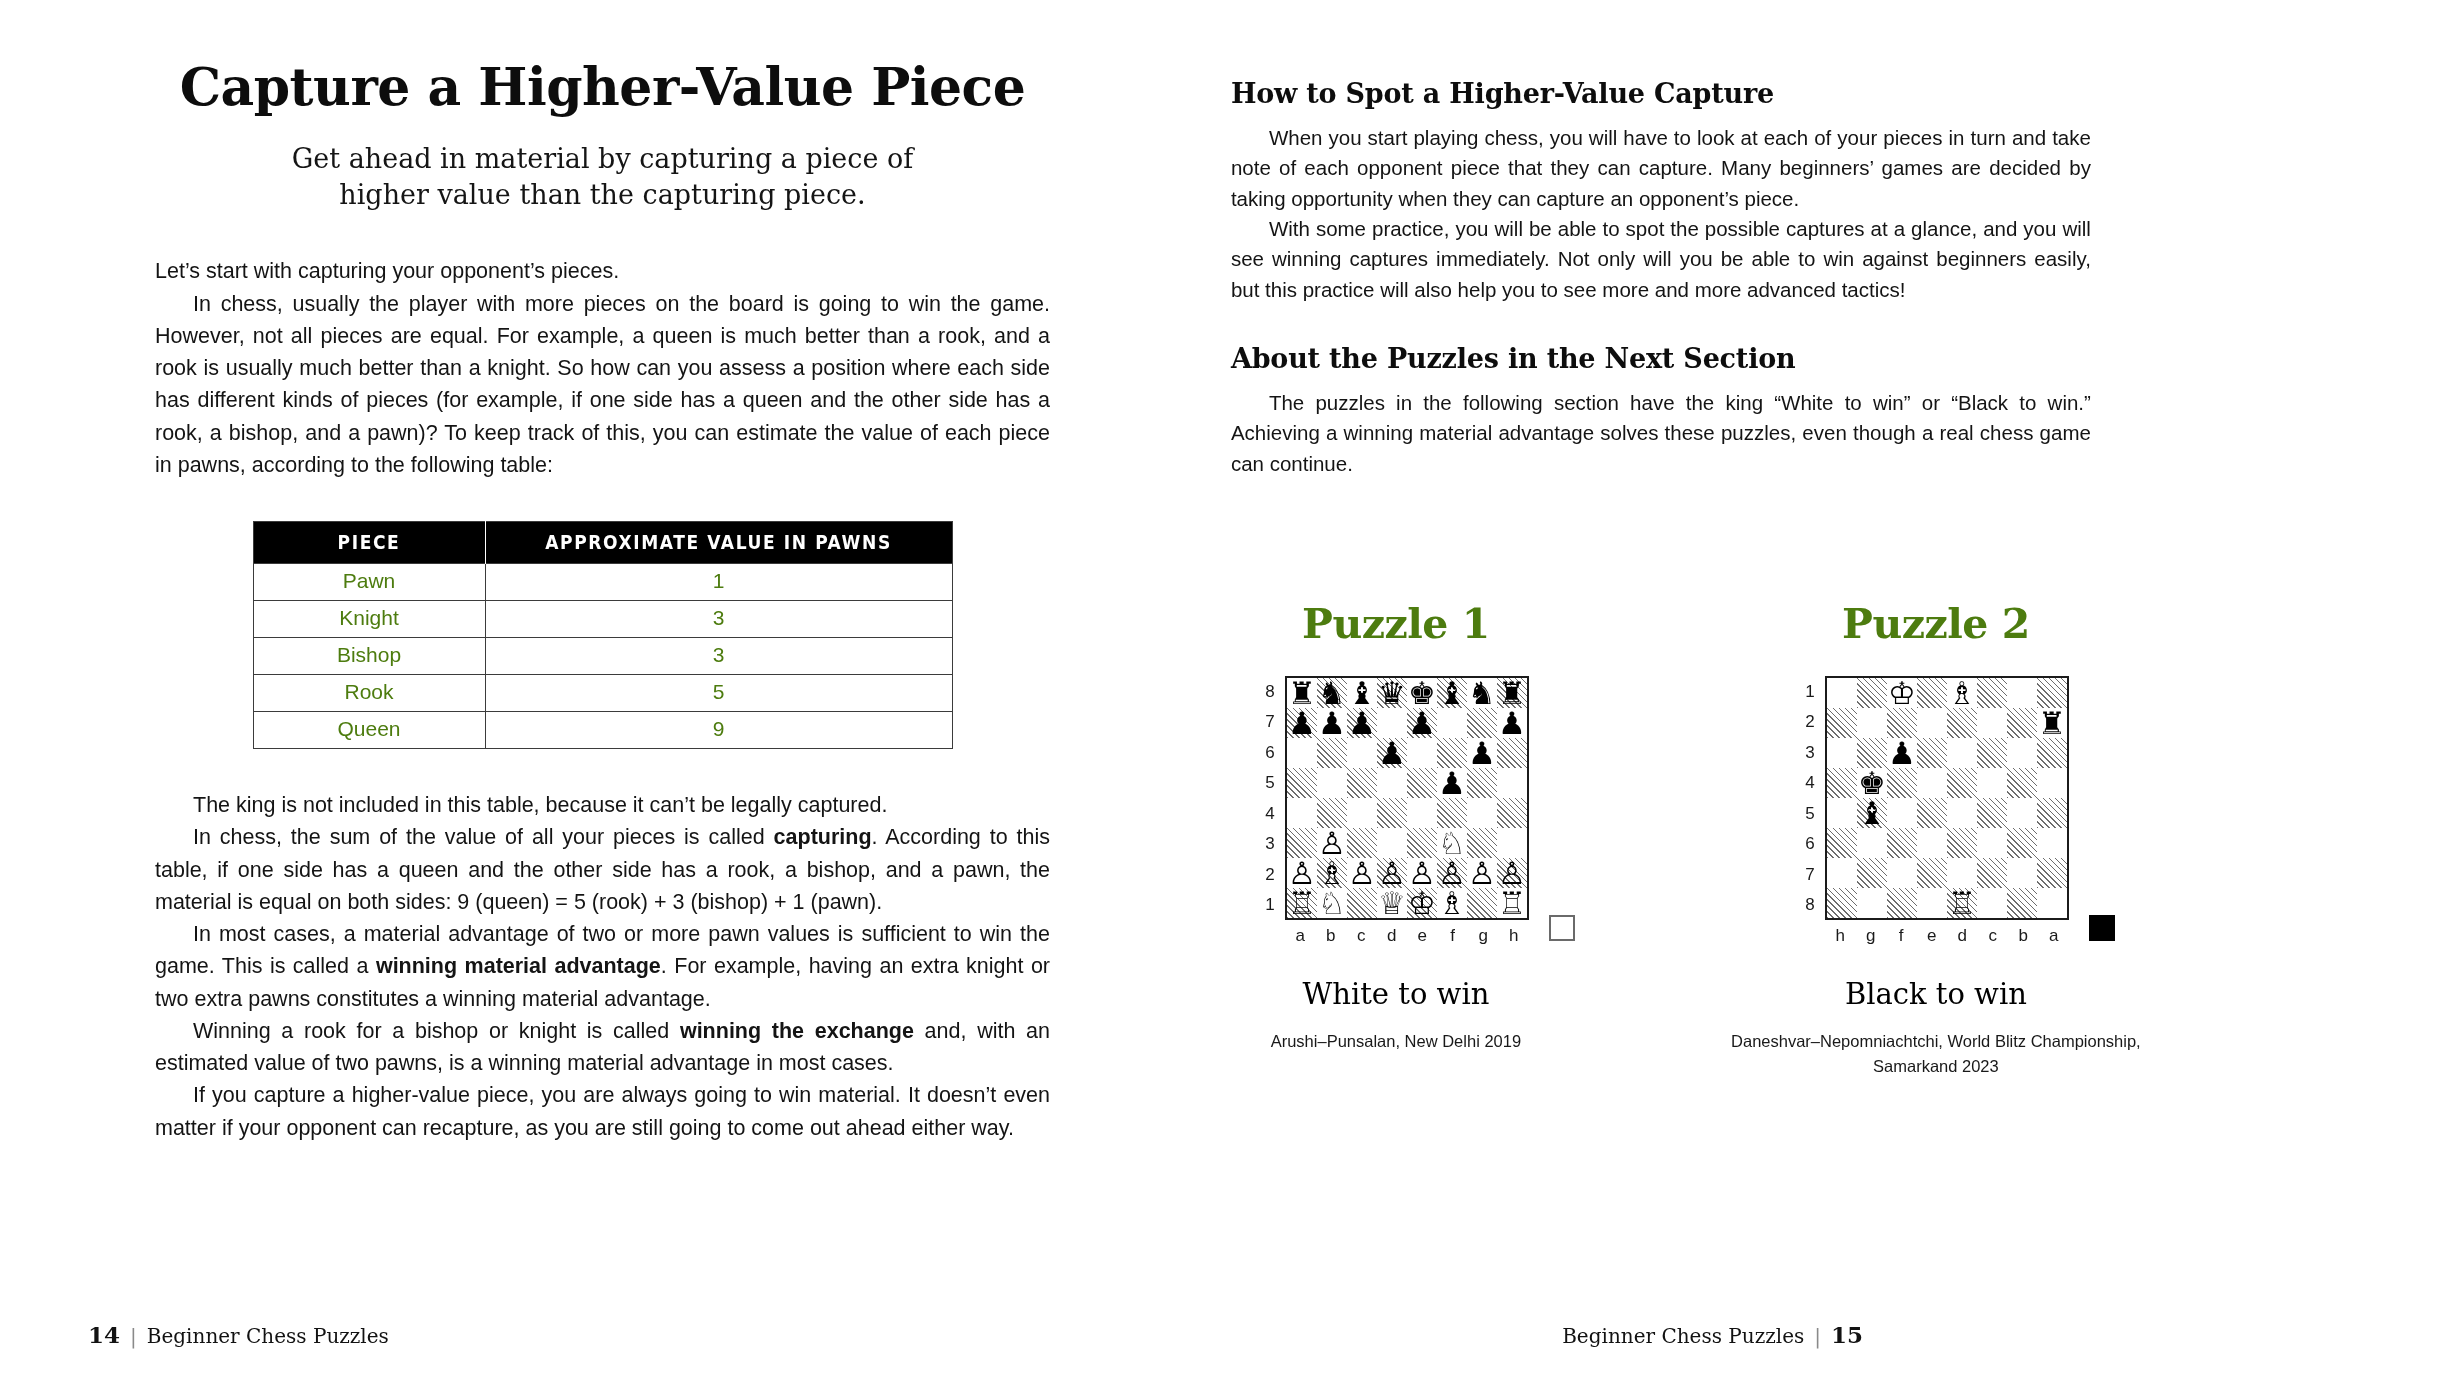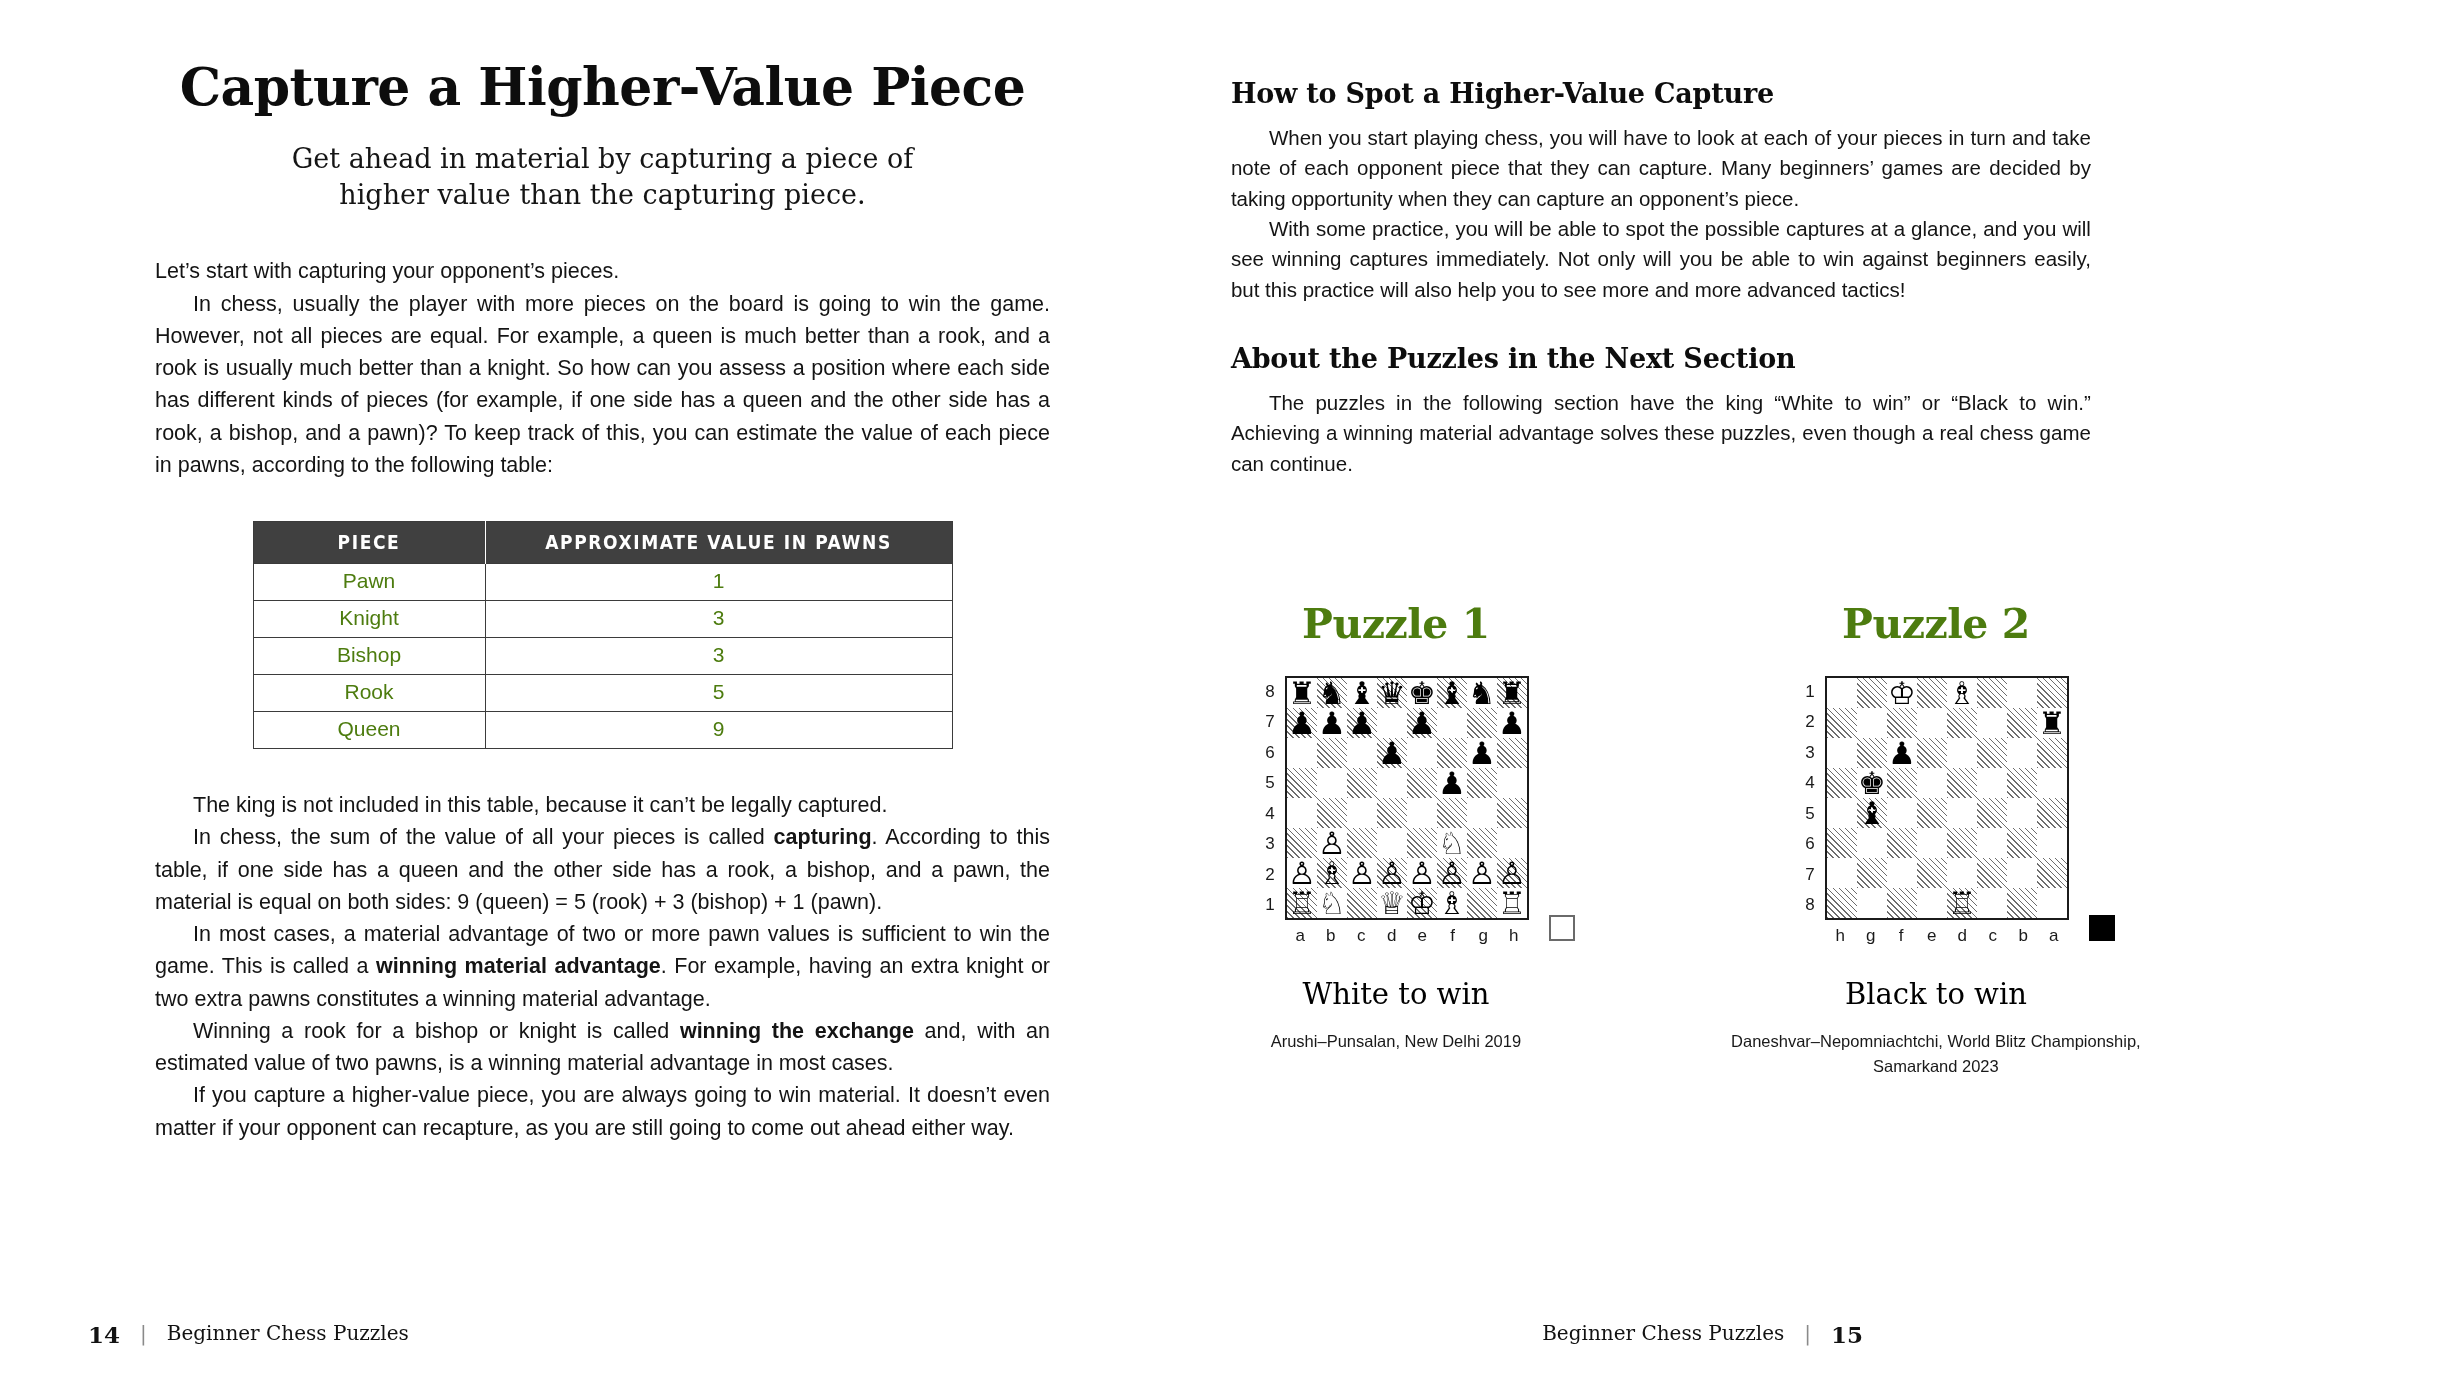--- a/index.html
+++ b/index.html
@@ -50,21 +50,21 @@
 
   
   .value-table {
     width: 700px;
     margin: 40px auto 40px auto;
     border-collapse: collapse;
     border: 1px solid #3b3b3b;
     table-layout: fixed;
   }
   .value-table th {
-    background: #404040;
+    background: #000000;
     color: #ffffff;
     font-family: "DejaVu Sans Condensed","Liberation Sans", sans-serif;
     font-weight: 700;
     font-size: 19px;
     letter-spacing: 1.6px;
     padding: 9px 4px 10px 4px;
     text-align: center;
     border: none;
   }
   .value-table th.th-piece { width: 232px; border-right: 1px solid #ffffff; }
@@ -173,22 +173,22 @@
   }
 
   
   .footer {
     position: absolute;
     bottom: 52px;
     font-family: "DejaVu Serif", serif;
     font-size: 20px;
     color: #121212;
     display: flex;
-    align-items: flex-start;
-    gap: 20px;
+    align-items: flex-end;
+    gap: 10px;
   }
   .footer-left  { left: 88px; }
   .footer-right { right: 88px; }
   .footer .num { font-weight: 700; font-size: 23px; }
   .footer .bar { color: #8a8a8a; font-weight: 300; }
   strong.b { font-weight: 700; }
 </style>
 </head>
 <body>
 

